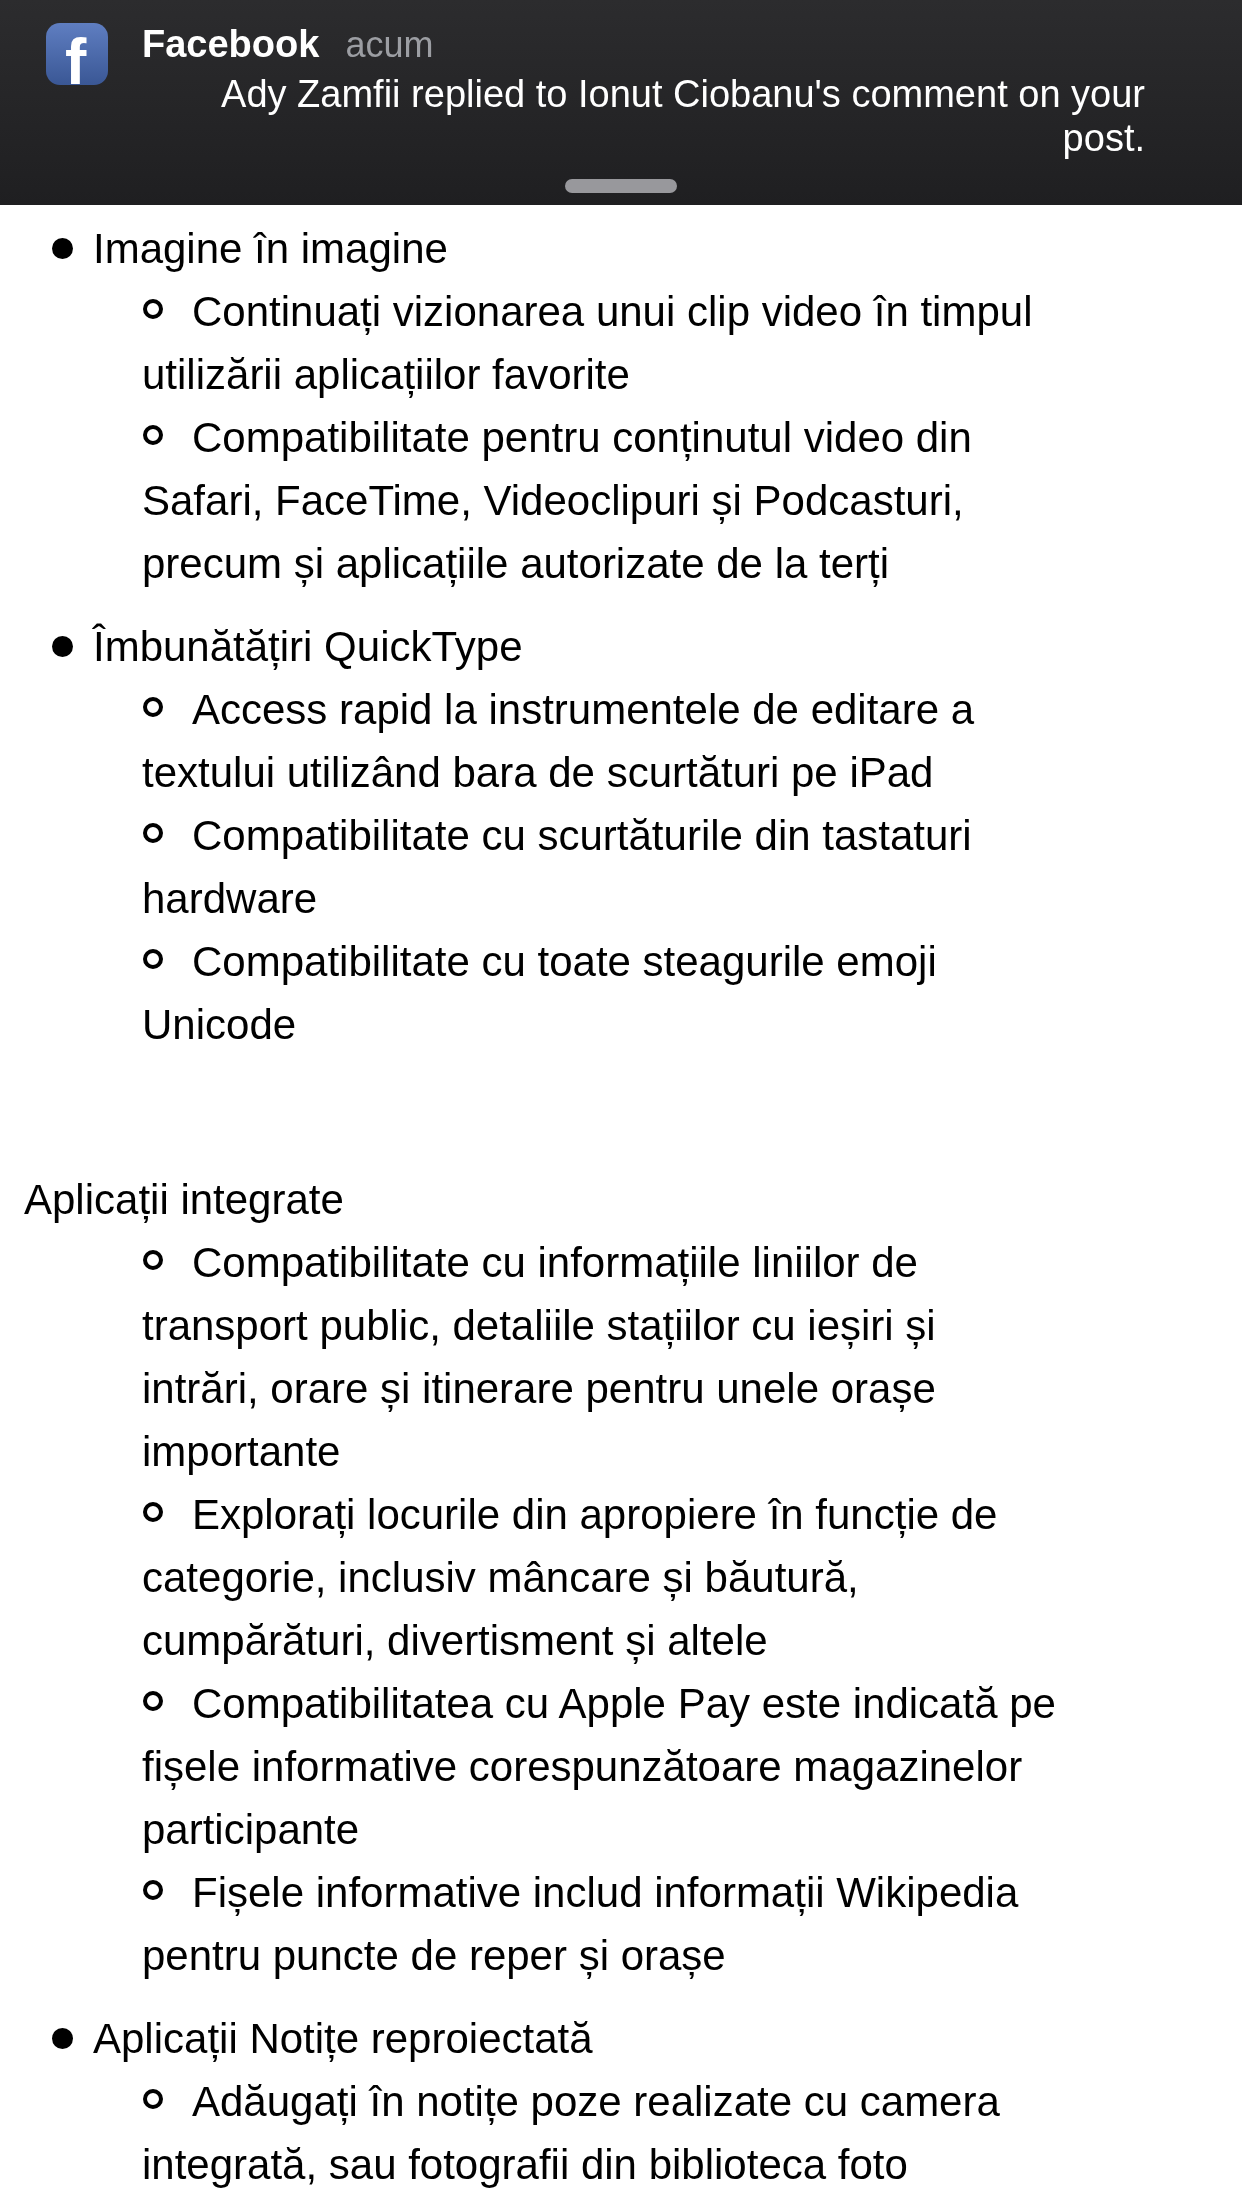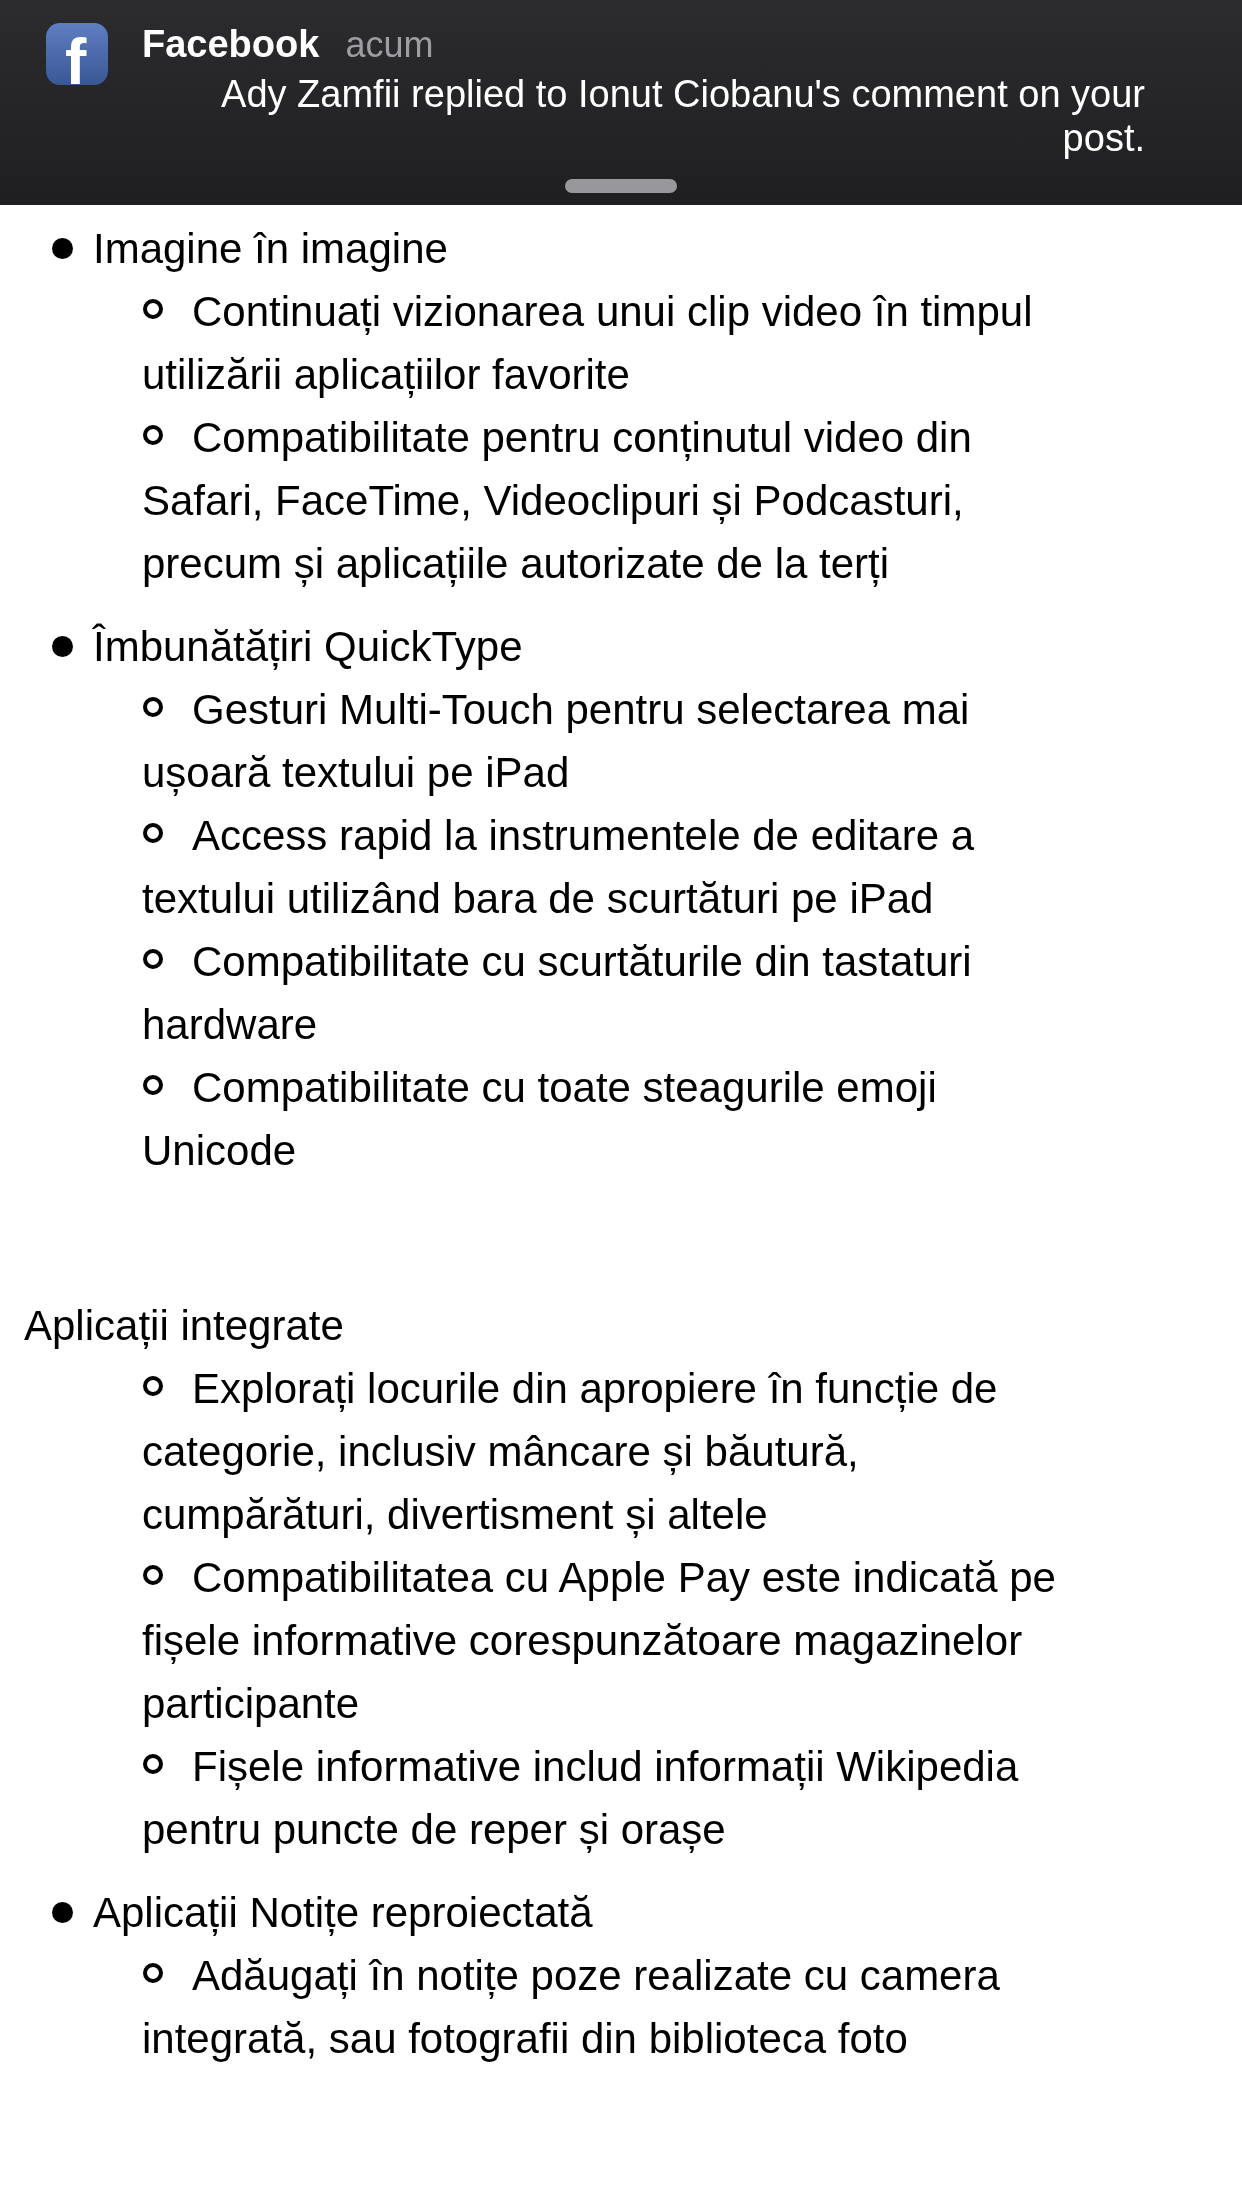--- a/index.html
+++ b/index.html
@@ -75,29 +75,31 @@
 
   <section class="flow-wrap">
     <div class="flow">
         <div class="li1">Imagine în imagine</div>
         <div class="li2">Continuați vizionarea unui clip video în timpul
 utilizării aplicațiilor favorite</div>
         <div class="li2">Compatibilitate pentru conținutul video din
 Safari, FaceTime, Videoclipuri și Podcasturi,
 precum și aplicațiile autorizate de la terți</div>
         <div class="li1">Îmbunătățiri QuickType</div>
-        <div class="li2">Gesturi Multi-Touch pentru selectarea mai
-ușoară textului pe iPad</div>
         <div class="li2">Access rapid la instrumentele de editare a
 textului utilizând bara de scurtături pe iPad</div>
         <div class="li2">Compatibilitate cu scurtăturile din tastaturi
 hardware</div>
         <div class="li2">Compatibilitate cu toate steagurile emoji
 Unicode</div>
         <div class="heading">Aplicații integrate</div>
+        <div class="li2">Compatibilitate cu informațiile liniilor de
+transport public, detaliile stațiilor cu ieșiri și
+intrări, orare și itinerare pentru unele orașe
+importante</div>
         <div class="li2">Explorați locurile din apropiere în funcție de
 categorie, inclusiv mâncare și băutură,
 cumpărături, divertisment și altele</div>
         <div class="li2">Compatibilitatea cu Apple Pay este indicată pe
 fișele informative corespunzătoare magazinelor
 participante</div>
         <div class="li2">Fișele informative includ informații Wikipedia
 pentru puncte de reper și orașe</div>
         <div class="li1">Aplicații Notițe reproiectată</div>
         <div class="li2">Adăugați în notițe poze realizate cu camera

